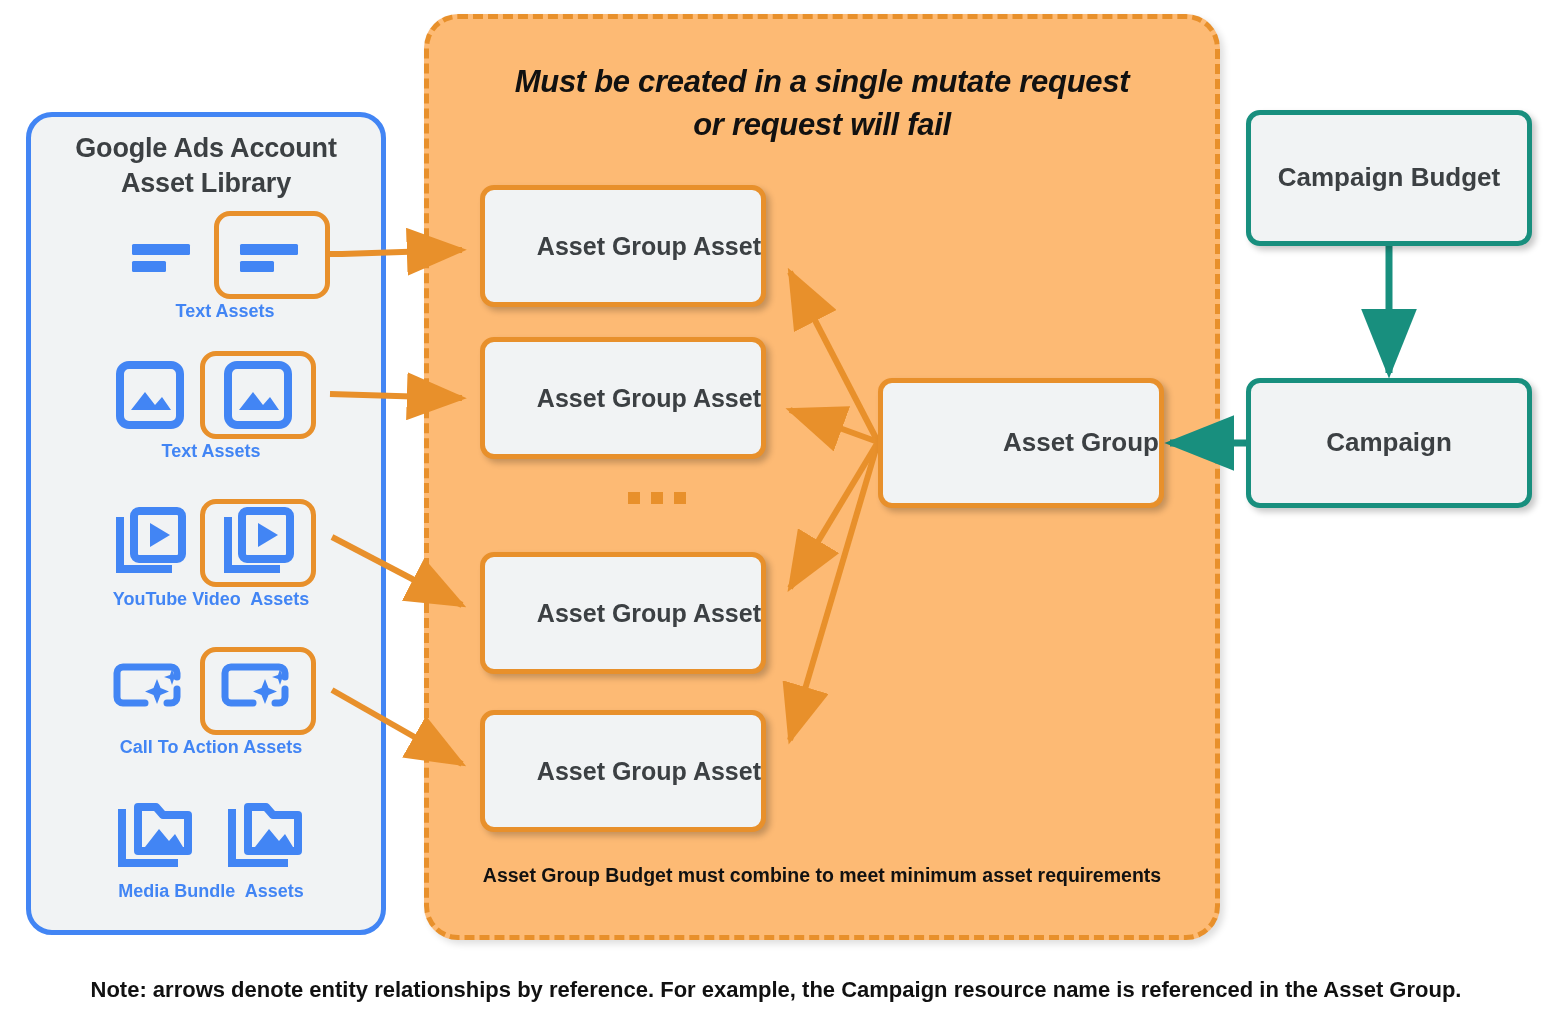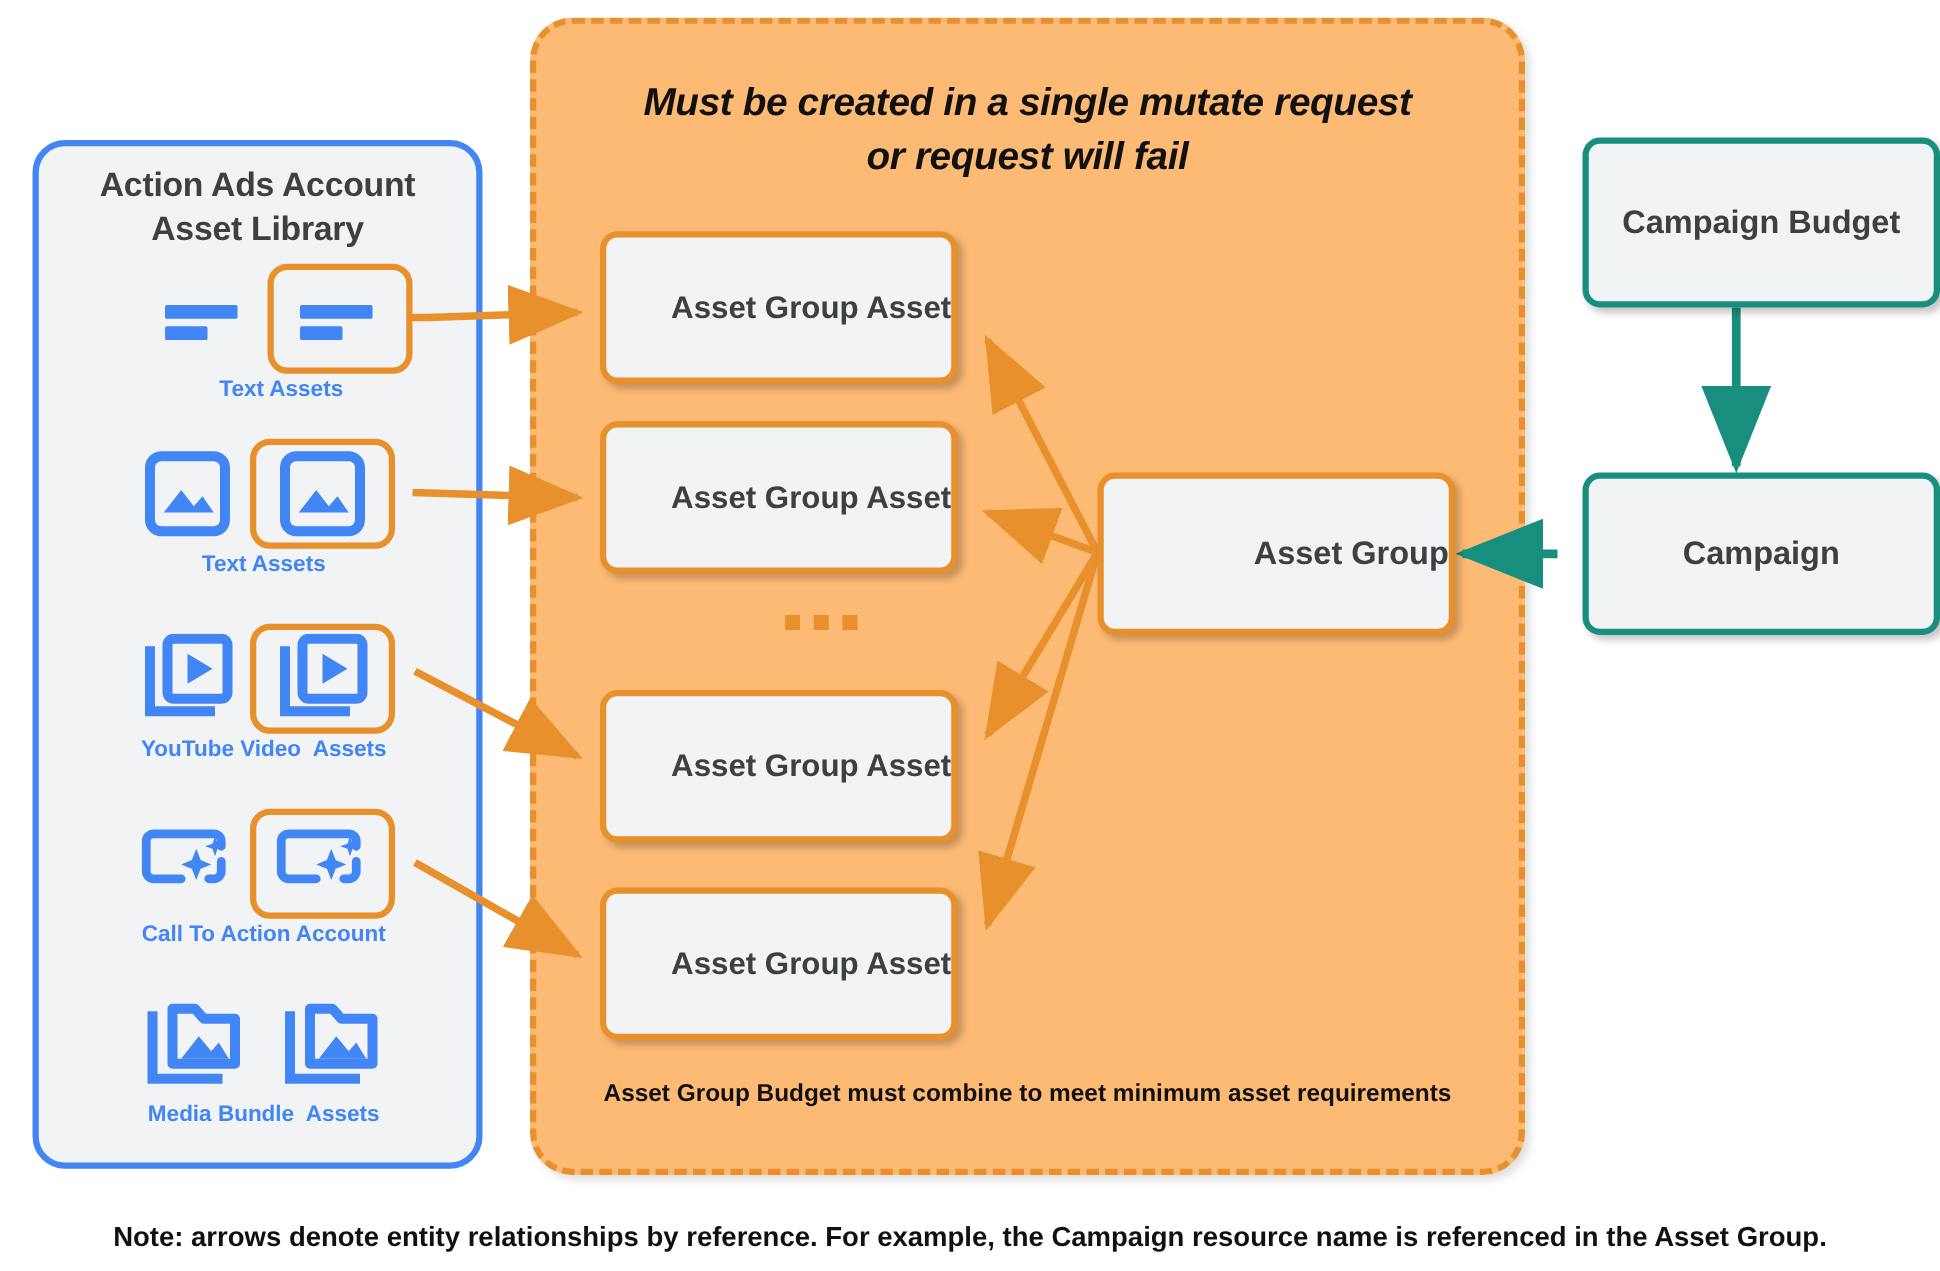--- a/index.html
+++ b/index.html
@@ -148,21 +148,21 @@
     justify-content: center;
     text-align: center;
     font-size: 25px;
     font-weight: 700;
     color: #3C4043;
     line-height: 1.28;
     box-shadow: 4px 4px 6px rgba(0,0,0,0.22);
     z-index: 6;
   }
   .node.orange { border: 5px solid #E8902B; justify-content: flex-end; }
-  .node.teal   { border: 5px solid #188F7E; margin-left: 20px; }
+  .node.teal   { border: 5px solid #188F7E; }
 
   .ellipsis {
     position: absolute;
     left: 628px;
     top: 492px;
     display: flex;
     gap: 11px;
     z-index: 6;
   }
   .ellipsis i {
@@ -185,21 +185,21 @@
     z-index: 7;
   }
 </style>
 </head>
 <body>
 
 <div id="stage">
 
   <div class="library-panel">
     <div class="library-title">
-      <div>Action Ads Account</div>
+      <div>Google Ads Account</div>
       <div>Asset Library</div>
     </div>
 
     <div class="asset-row" style="top:92px;padding-left:28px;">
       <div class="asset-icons">
         <div class="icon-plain">
           <svg width="72" height="46" viewBox="0 0 72 46">
             <rect x="4" y="12" width="58" height="11" rx="1.5" fill="#4285F4"></rect>
             <rect x="4" y="29" width="34" height="11" rx="1.5" fill="#4285F4"></rect>
           </svg>
@@ -264,21 +264,21 @@
         </div>
         <div class="icon-boxed">
           <svg width="78" height="56" viewBox="0 0 78 56">
             <path d="M66 14 L66 10 A6 6 0 0 0 60 4 L12 4 A6 6 0 0 0 6 10 L6 34 A6 6 0 0 0 12 40 L34 40" fill="none" stroke="#4285F4" stroke-width="7" stroke-linecap="round"></path>
             <path d="M66 26 L66 34 A6 6 0 0 1 60 40 L56 40" fill="none" stroke="#4285F4" stroke-width="7" stroke-linecap="round"></path>
             <path d="M46 16 L49.5 25 L58 28.5 L49.5 32 L46 41 L42.5 32 L34 28.5 L42.5 25 Z" fill="#4285F4"></path>
             <path d="M61 6 L63 12 L69 14 L63 16 L61 22 L59 16 L53 14 L59 12 Z" fill="#4285F4"></path>
           </svg>
         </div>
       </div>
-      <div class="asset-label">Call To Action Account</div>
+      <div class="asset-label">Call To Action Assets</div>
     </div>
 
     <div class="asset-row" style="top:672px;">
       <div class="asset-icons" style="gap:22px;">
         <div class="icon-plain">
           <svg width="84" height="76" viewBox="0 0 84 76">
             <path d="M8 16 L8 66 L60 66" fill="none" stroke="#4285F4" stroke-width="8" stroke-linecap="square"></path>
             <path d="M24 54 L24 10 L42 10 L49 18 L74 18 L74 54 Z" fill="none" stroke="#4285F4" stroke-width="8" stroke-linejoin="round"></path>
             <path d="M31 50 L45 32 L55 44 L61 37 L69 50 Z" fill="#4285F4"></path>
           </svg>

